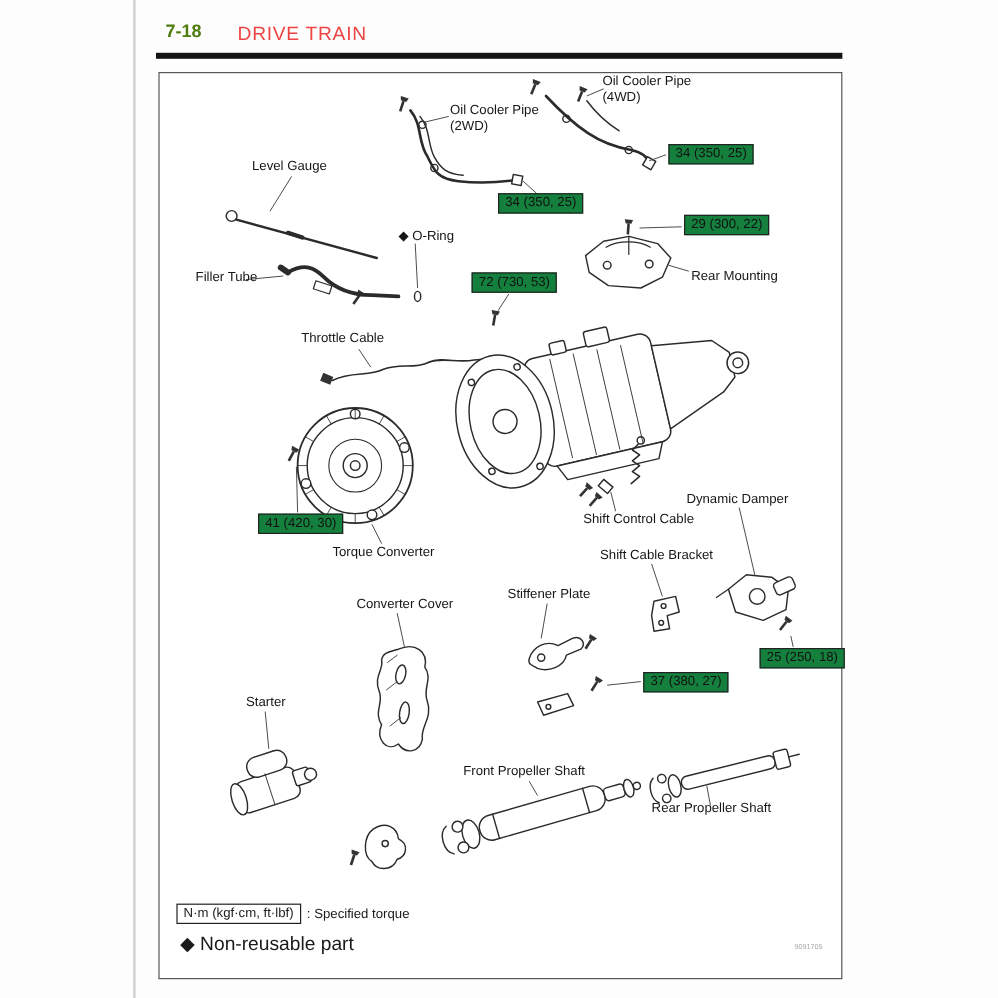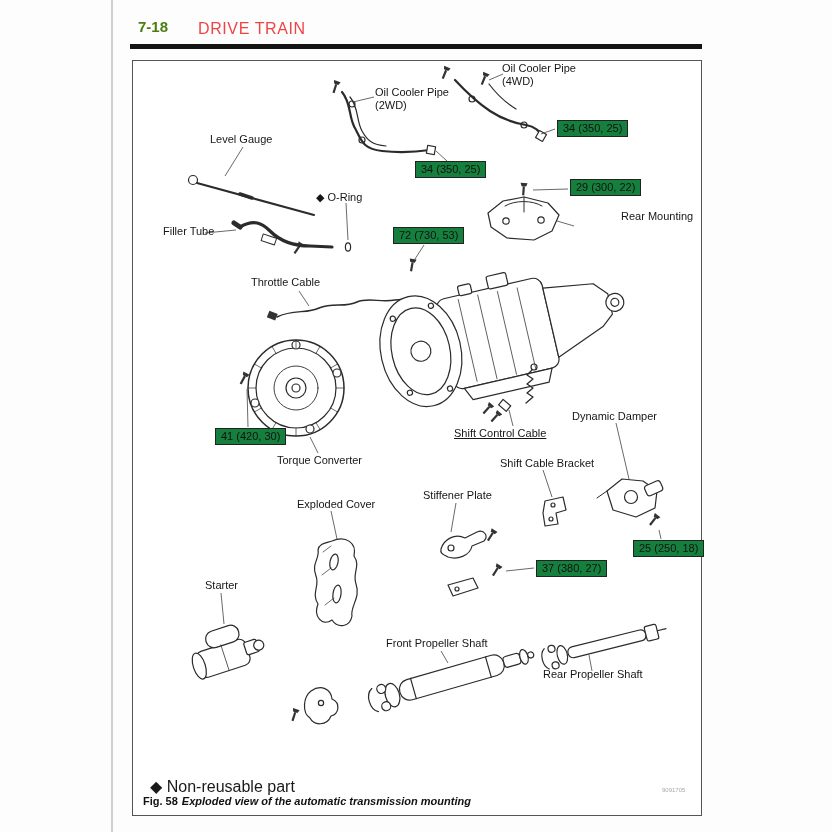--- a/index.html
+++ b/index.html
@@ -240,41 +240,42 @@
 
   <div class="lbl" style="left:375px;top:86px;">
     <div>Oil Cooler Pipe</div>
     <div>(2WD)</div>
   </div>
   <div class="lbl" style="left:502px;top:62px;">
     <div>Oil Cooler Pipe</div>
     <div>(4WD)</div>
   </div>
   <div class="lbl" style="left:210px;top:116px;margin-top:17px;">Level Gauge</div>
-  <div class="lbl" style="left:316px;top:191px;">◆ O-Ring</div>
-  <div class="lbl" style="left:576px;top:210px;margin-left:45px;">Rear Mounting</div>
+  <div class="lbl" style="left:332px;top:191px;">◆ O-Ring</div>
+  <div class="lbl" style="left:576px;top:224px;">Rear Mounting</div>
   <div class="lbl" style="left:163px;top:225px;">Filler Tube</div>
   <div class="lbl" style="left:251px;top:276px;">Throttle Cable</div>
   <div class="lbl" style="left:277px;top:454px;">Torque Converter</div>
-  <div class="lbl" style="left:454px;top:427px;text-decoration:underline;">Shift Control Cable</div>
+  <div class="lbl" style="left:486px;top:427px;">Shift Control Cable</div>
   <div class="lbl" style="left:572px;top:410px;">Dynamic Damper</div>
   <div class="lbl" style="left:500px;top:457px;">Shift Cable Bracket</div>
-  <div class="lbl" style="left:297px;top:498px;">Exploded Cover</div>
+  <div class="lbl" style="left:297px;top:498px;">Converter Cover</div>
   <div class="lbl" style="left:423px;top:489px;">Stiffener Plate</div>
   <div class="lbl" style="left:205px;top:579px;text-align:center;">Starter</div>
   <div class="lbl" style="left:386px;top:637px;">Front Propeller Shaft</div>
   <div class="lbl" style="left:543px;top:668px;">Rear Propeller Shaft</div>
 
   <div class="tbox" style="left:557px;top:120px;">34 (350, 25)</div>
   <div class="tbox" style="left:415px;top:161px;">34 (350, 25)</div>
   <div class="tbox" style="left:570px;top:179px;">29 (300, 22)</div>
   <div class="tbox" style="left:393px;top:227px;">72 (730, 53)</div>
   <div class="tbox" style="left:215px;top:428px;">41 (420, 30)</div>
   <div class="tbox" style="left:633px;top:540px;text-align:right;">25 (250, 18)</div>
   <div class="tbox" style="left:536px;top:560px;">37 (380, 27)</div>
 
+  <div class="legend-row">
+    <span class="legend-box">N·m (kgf·cm, ft·lbf)</span>
+    <span>: Specified torque</span>
+  </div>
   <div class="nonreuse">◆ Non-reusable part</div>
-  <div class="caption">
-    <span class="fig-label">Fig. 58</span><span class="fig-text">Exploded view of the automatic transmission mounting</span>
-  </div>
   <div class="doccode">9091705</div>
 
 </div>
 
 </body></html>

